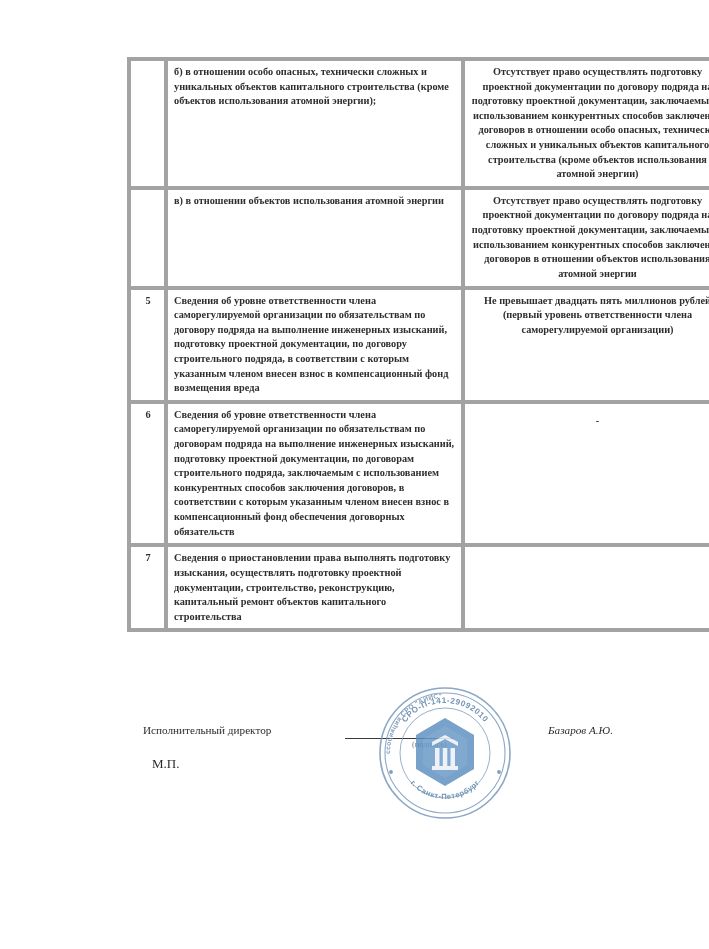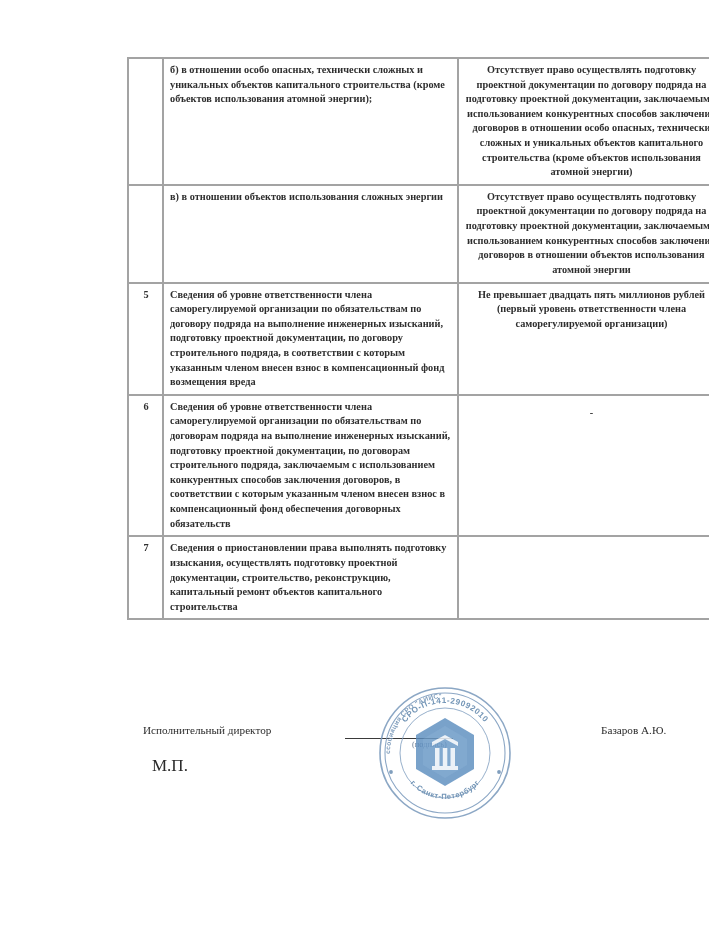--- a/index.html
+++ b/index.html
@@ -20,21 +20,21 @@
   
   .doc-table {
     position: absolute;
     left: 127px;
     top: 57px;
     width: 557px;
     border-collapse: collapse;
     table-layout: fixed;
   }
   .doc-table td {
-    border: 2px solid #a3a3a3;
+    border: 4px solid #a3a3a3;
     vertical-align: top;
     padding: 4px 5px 4px 6px;
     font-size: 10.3px;
     line-height: 1.42;
     font-weight: bold;
     color: #2e2e2e;
   }
   .col-num  { width: 22px;  text-align: center; }
   .col-desc { width: 282px; text-align: left; }
   .col-val  { width: 253px; text-align: center; }
@@ -69,45 +69,46 @@
     position: absolute;
     left: 143px;
     top: 6px;
     font-size: 11.2px;
     white-space: nowrap;
   }
   .sig-mp {
     position: absolute;
     left: 152px;
     top: 38px;
-    font-size: 17px;
+    font-size: 13px;
   }
   .sig-line {
     position: absolute;
     left: 345px;
     top: 20px;
     width: 108px;
     height: 0;
     border-top: 1px solid #3a3a3a;
   }
   .sig-caption {
     position: absolute;
     left: 372px;
     top: 22px;
     font-size: 8.4px;
     color: #6d7f96;
     white-space: nowrap;
     margin-left: 40px;
   }
   .sig-name {
     position: absolute;
-    left: 601px;
+    left: 548px;
     top: 6px;
     font-size: 11.2px;
     white-space: nowrap;
+    font-style: italic;
   }
 
   
   .stamp {
     position: absolute;
     left: 378px;
     top: 686px;
     width: 134px;
     height: 134px;
     opacity: 0.88;
@@ -127,21 +128,21 @@
         <td class="col-desc">
           <span class="sub-block">б) в отношении особо опасных, технически сложных и уникальных объектов капитального строительства (кроме объектов использования атомной энергии);</span>
           <span class="spacer-b"></span>
         </td>
         <td class="col-val cell-val">Отсутствует право осуществлять подготовку проектной документации по договору подряда на подготовку проектной документации, заключаемым с использованием конкурентных способов заключения договоров в отношении особо опасных, технически сложных и уникальных объектов капитального строительства (кроме объектов использования атомной энергии)</td>
       </tr>
 
       <tr>
         <td class="col-num no-top"></td>
         <td class="col-desc no-top">
-          <span class="sub-block">в) в отношении объектов использования сложных энергии</span>
+          <span class="sub-block">в) в отношении объектов использования атомной энергии</span>
           <span class="spacer-v"></span>
         </td>
         <td class="col-val cell-val no-top">Отсутствует право осуществлять подготовку проектной документации по договору подряда на подготовку проектной документации, заключаемым с использованием конкурентных способов заключения договоров в отношении объектов использования атомной энергии</td>
       </tr>
 
       <tr>
         <td class="col-num">5</td>
         <td class="col-desc">Сведения об уровне ответственности члена саморегулируемой организации по обязательствам по договору подряда на выполнение инженерных изысканий, подготовку проектной документации, по договору строительного подряда, в соответствии с которым указанным членом внесен взнос в компенсационный фонд возмещения вреда</td>
         <td class="col-val cell-val">
           <span class="sub-block">Не превышает двадцать пять миллионов рублей (первый уровень ответственности члена саморегулируемой организации)</span>

